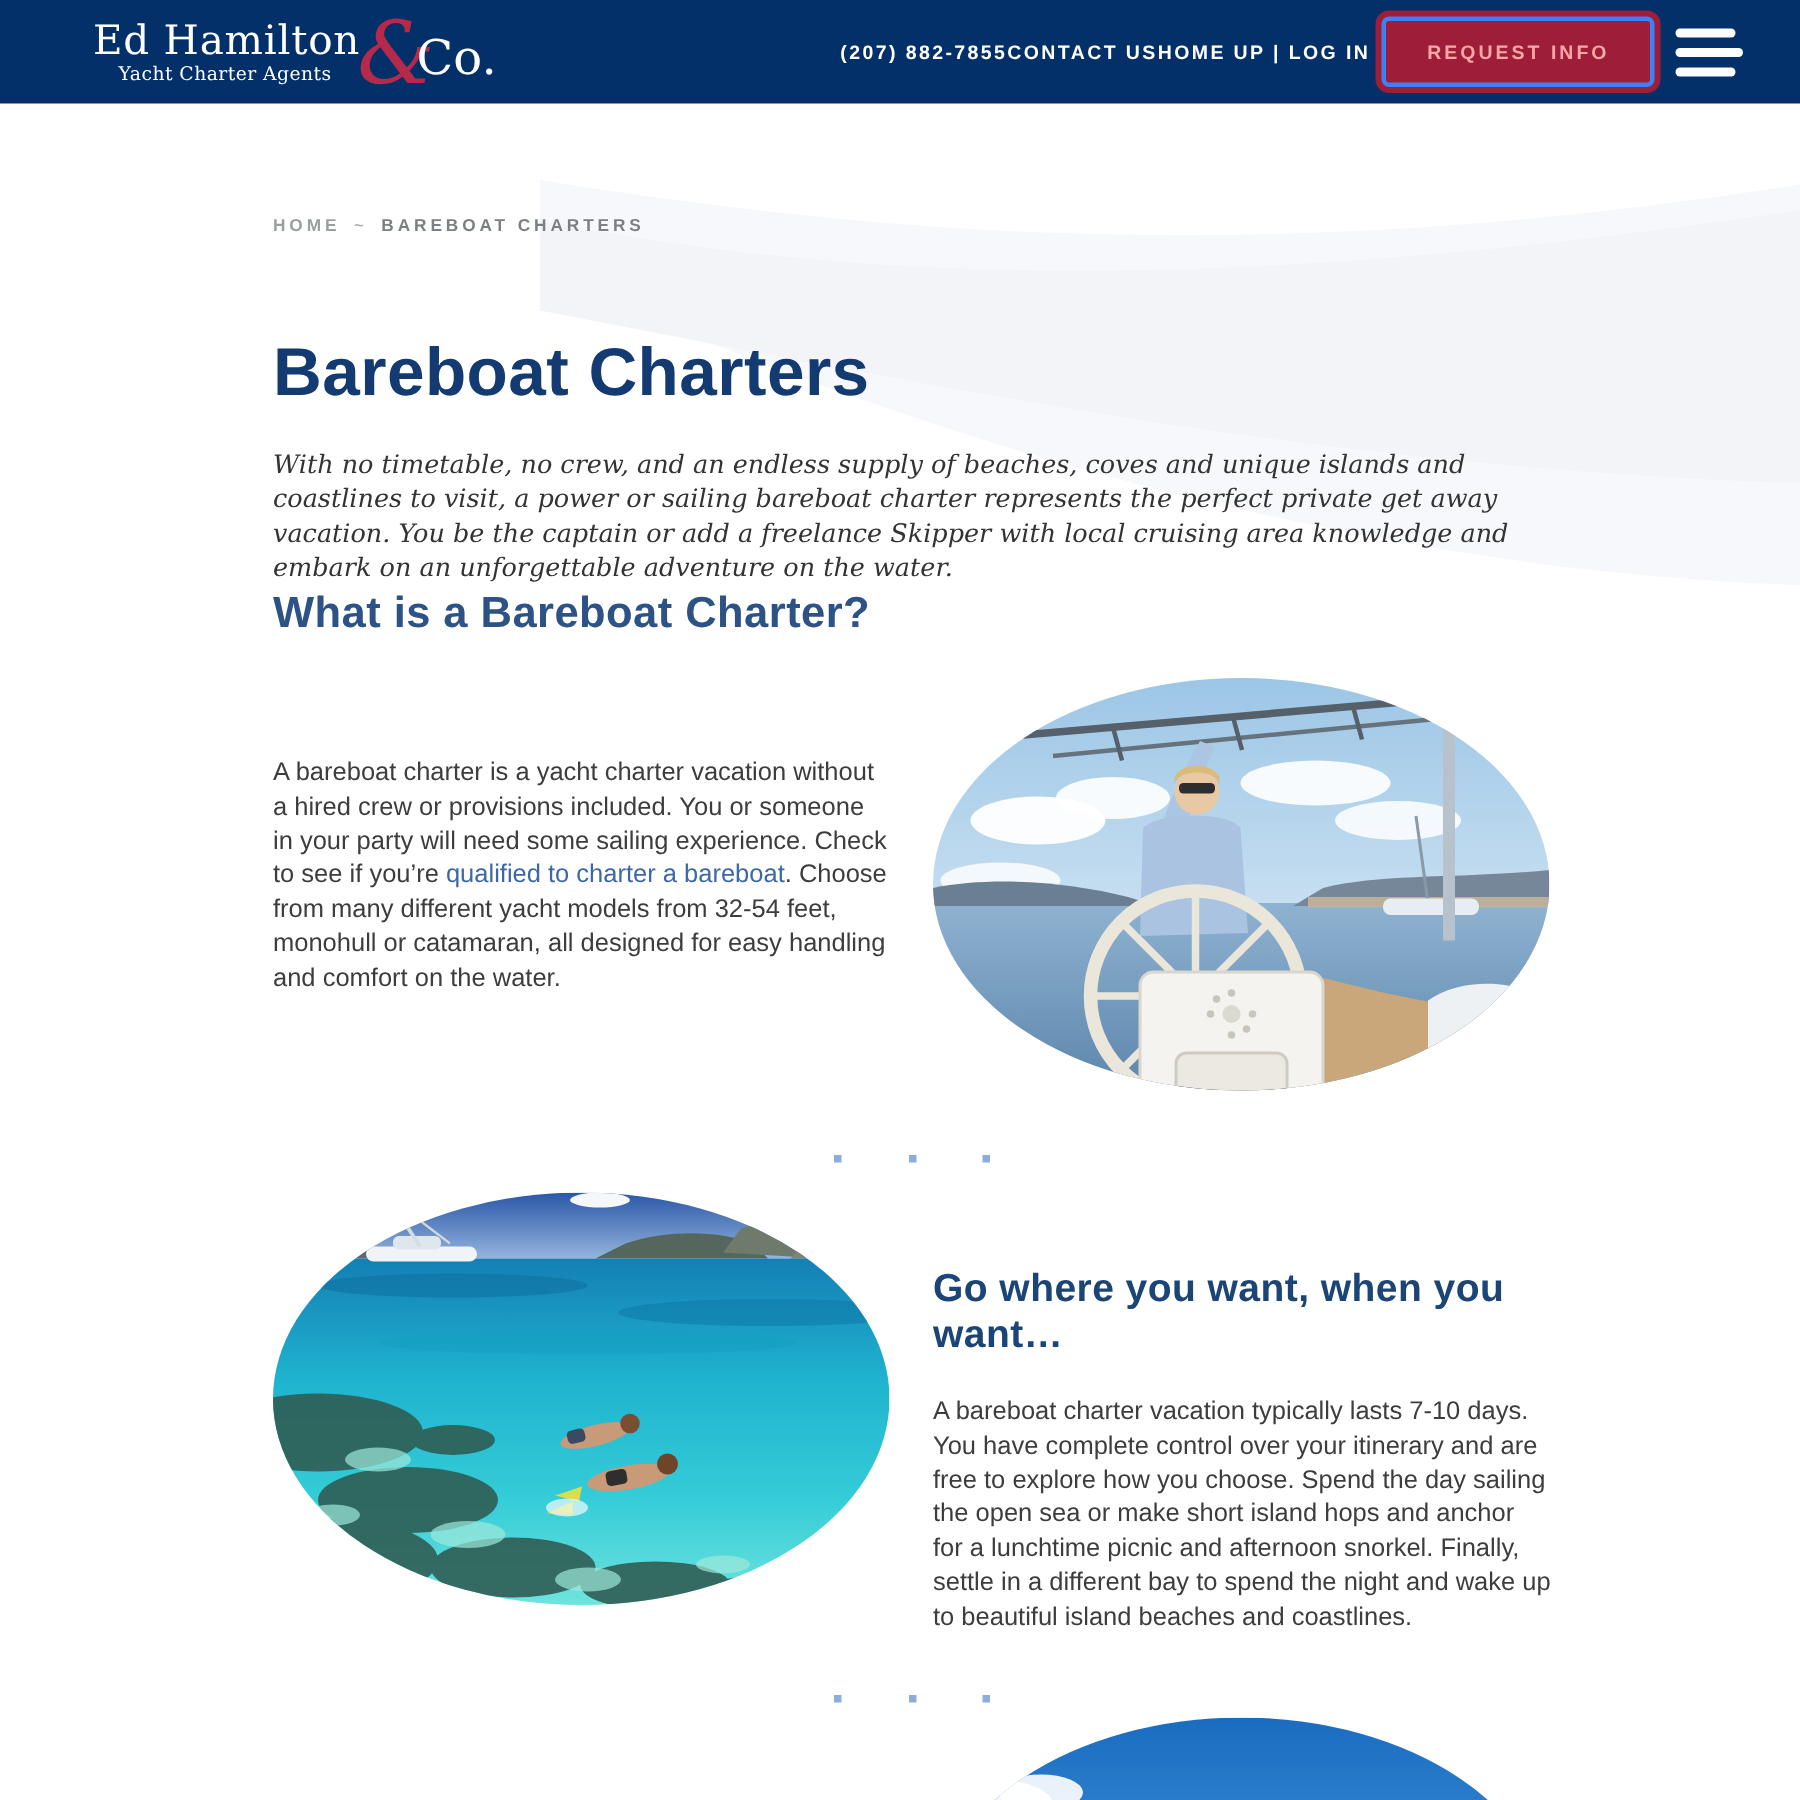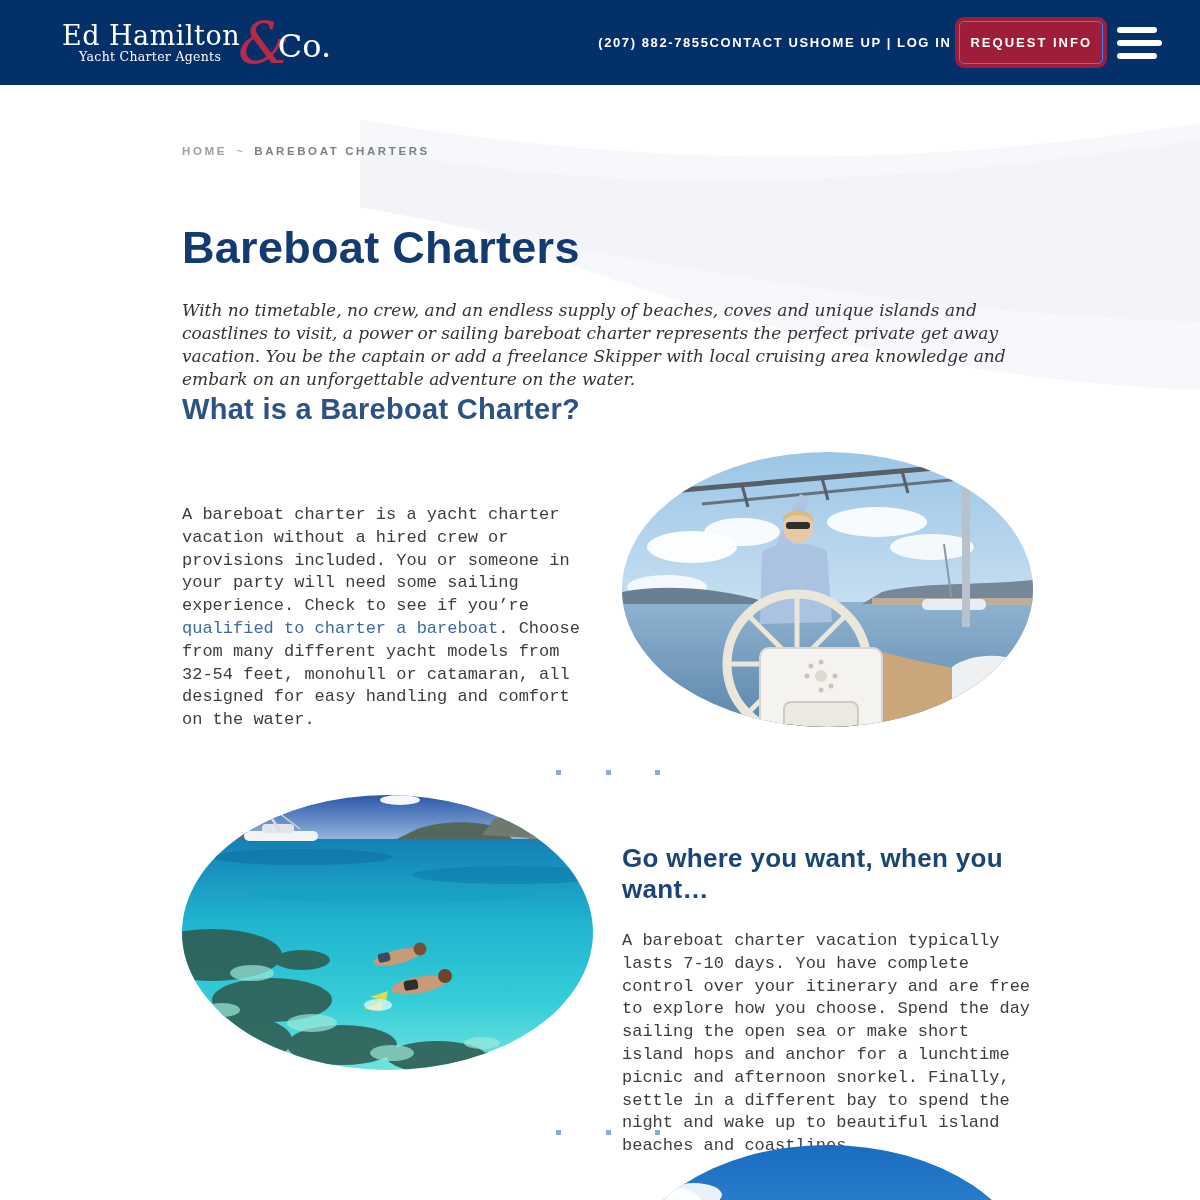--- a/index.html
+++ b/index.html
@@ -1,36 +1,36 @@
 <!DOCTYPE html>
 <html><head>
 <meta charset="utf-8">
 <style>
   * { margin:0; padding:0; box-sizing:border-box; }
   html,body { width:1200px; }
   body { font-family:"Liberation Sans", sans-serif; background:#fff; }
   .page { position:relative; width:1200px; height:1200px; overflow:hidden; background:#fff; }
 
   
-  .site-header { position:absolute; left:0; top:0; width:1200px; height:85px;
+  .site-header { position:absolute; left:0; top:0; width:1200px; height:69px;
     background:#04306a; display:flex; align-items:center; justify-content:space-between;
     padding:0 38px 0 62px; z-index:5; }
   .logo { display:flex; align-items:center; color:#fff; cursor:pointer; text-decoration:none; }
   .logo-text { display:flex; flex-direction:column; font-family:"DejaVu Serif", serif; }
   .logo-line1 { font-size:27px; line-height:28px; letter-spacing:.5px; }
   .logo-line2 { font-size:12.5px; line-height:14px; padding-left:17px; letter-spacing:.3px; }
   .logo-amp { font-family:"DejaVu Serif", serif; font-size:58px; line-height:50px;
     color:#b5294a; margin:0 -12px 0 -2px; font-style:italic; }
   .logo-co { font-family:"DejaVu Serif", serif; font-size:32px; color:#fff; align-self:flex-end; margin-bottom:3px; }
   .header-nav { display:flex; align-items:center; }
   .nav-link { color:#fff; font-size:13px; font-weight:bold; letter-spacing:1.6px;
     text-decoration:none; white-space:nowrap; }
-  .request-btn { background:#9e1d39; color:#ffffff; font-family:"Liberation Sans", sans-serif;
-    font-size:13px; font-weight:bold; letter-spacing:2px; padding:13px 10px;
-    border:1px solid #3b82f6; border-radius:5px; box-shadow:0 0 0 4px #9e1d39; cursor:pointer; margin:0 8px; }
+  .request-btn { background:#9e1d39; color:#fca5a5; font-family:"Liberation Sans", sans-serif;
+    font-size:13px; font-weight:bold; letter-spacing:2px; padding:13px 27px;
+    border:3px solid #3b82f6; border-radius:5px; box-shadow:0 0 0 4px #9e1d39; cursor:pointer; margin:0 8px; }
   .hamburger { display:flex; flex-direction:column; gap:7px; align-items:flex-start;
     cursor:pointer; padding:4px 0; margin-left:6px; }
   .hamburger span { display:block; height:6px; border-radius:3px; background:#fff; }
   .bar-top { width:40px; } .bar-mid { width:45px; } .bar-bot { width:40px; }
 
   
   .bg-waves { position:absolute; left:360px; top:85px; width:840px; height:330px; z-index:0; }
 
   
   .breadcrumb { position:absolute; left:182px; top:145px; z-index:2;
@@ -43,21 +43,21 @@
     font-size:45px; font-weight:bold; color:#133a71; letter-spacing:.3px; }
 
   .intro { position:absolute; left:182px; top:299px; width:852px; z-index:2;
     font-family:"DejaVu Serif", serif; font-style:italic;
     font-size:17px; line-height:23px; color:#333; }
 
   .what-heading { position:absolute; left:182px; top:393px; z-index:2;
     font-size:29px; font-weight:bold; color:#2d5286; letter-spacing:.3px; }
 
   .sec-heading { font-size:26px; font-weight:bold; color:#1c4577; letter-spacing:.3px; line-height:31px; }
-  .body-copy { font-family:Liberation Mono, monospace; font-size:17px; line-height:22.8px; color:#3d3d3d; }
+  .body-copy { font-family:Liberation Sans, sans-serif; font-size:17px; line-height:22.8px; color:#3d3d3d; }
   .inline-link { color:#3c69a6; text-decoration:none; }
 
   .col-captain { position:absolute; left:182px; top:504px; width:410px; z-index:2; }
   .col-captain .sec-heading { margin-bottom:26px; }
   .col-go { position:absolute; left:622px; top:843px; width:412px; z-index:2; }
   .col-go .sec-heading { margin-bottom:25px; }
 
   .photo { position:absolute; width:411px; height:275px; border-radius:50%; overflow:hidden; z-index:2; }
   .photo svg { display:block; width:100%; height:100%; }
   .photo-captain { left:622px; top:452px; }

